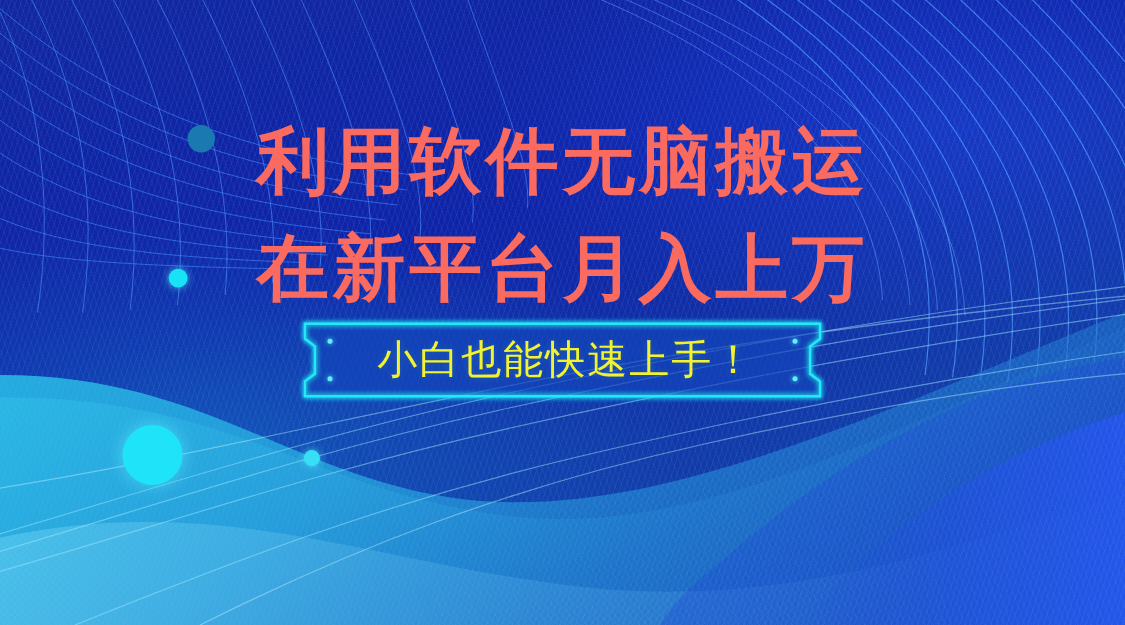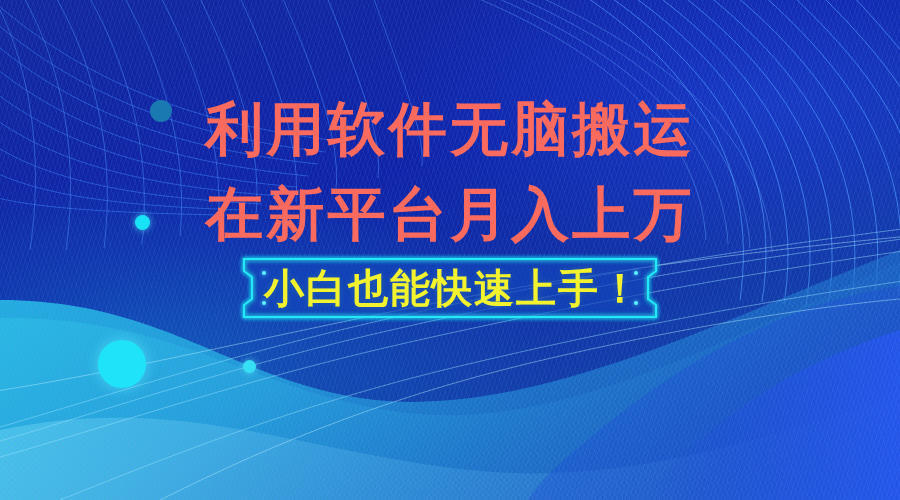--- a/index.html
+++ b/index.html
@@ -114,22 +114,22 @@
     width: 100%;
     height: 100%;
     overflow: visible;
   }
   .tagline-text {
     position: absolute;
     inset: 0;
     display: flex;
     align-items: center;
     justify-content: center;
-    font-size: 40px;
-    font-weight: 700;
+    font-size: 32px;
+    font-weight: 400;
     letter-spacing: .05em;
     color: #f3f22f;
     white-space: nowrap;
     font-family: "DejaVu Sans", "Liberation Sans", sans-serif;
     text-shadow: 0 0 6px rgba(120,255,120,.18);
     padding-left: 6px;
   }
   .frame-dot {
     position: absolute;
     width: 4px; height: 4px;

